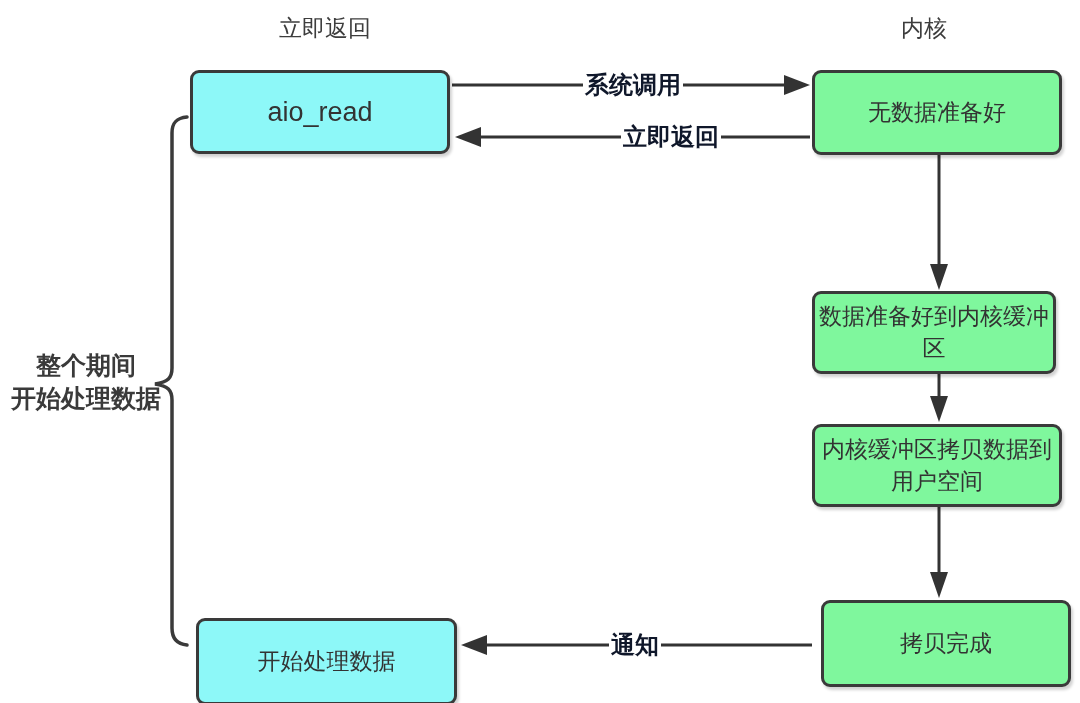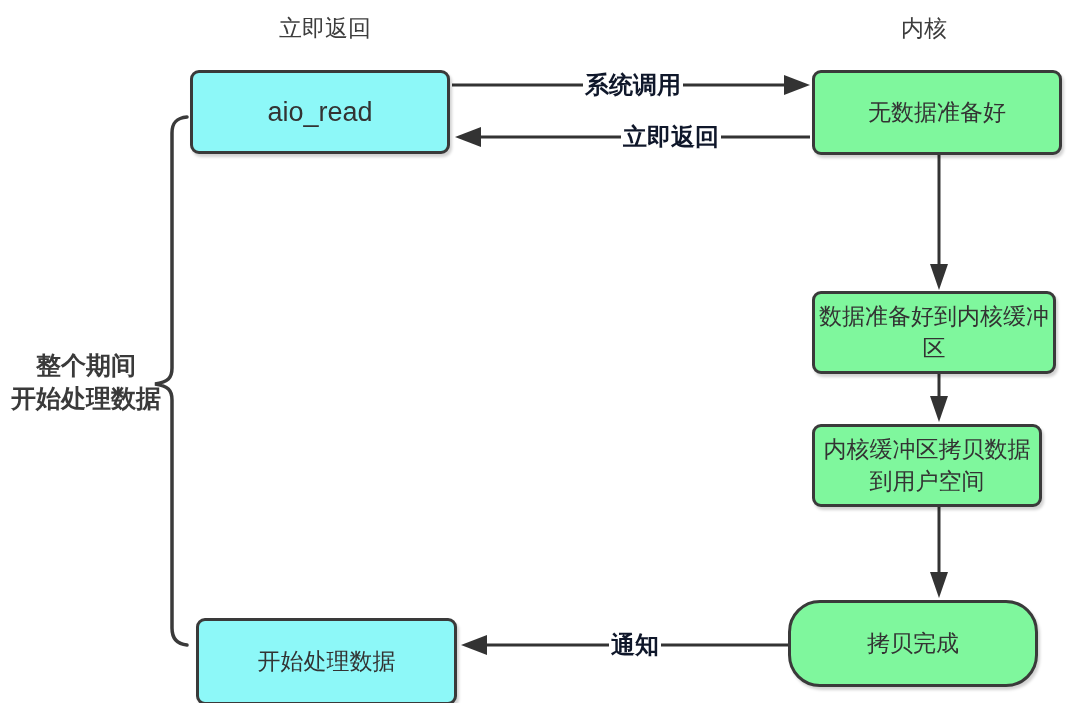--- a/index.html
+++ b/index.html
@@ -22,22 +22,22 @@
     font-size:23px;line-height:1.35;
     color:#333333;
     padding:0 4px;
     box-shadow:2px 3px 3px rgba(0,0,0,0.18);
   }
   .cyan{background:#8df8f8;}
   .green{background:#7ff79d;}
   .node-aio{left:190px;top:70px;width:260px;height:84px;font-size:27px;}
   .node-nodata{left:812px;top:70px;width:250px;height:85px;}
   .node-ready{left:812px;top:291px;width:244px;height:83px;}
-  .node-copyuser{left:812px;top:424px;width:230px;height:83px;}
-  .node-copydone{left:788px;top:600px;width:250px;height:87px;border-radius:32px;}
+  .node-copyuser{left:812px;top:424px;width:250px;height:83px;}
+  .node-copydone{left:821px;top:600px;width:250px;height:87px;}
   .node-process{left:196px;top:618px;width:261px;height:87px;}
   .col-header{
     position:absolute;transform:translate(-50%,-50%);
     font-size:23px;color:#3d3d3d;white-space:nowrap;
   }
   .hdr-app{left:325px;top:28px;font-weight:400;}
   .hdr-kernel{left:924px;top:28px;font-weight:400;}
   .edge-label{
     position:absolute;transform:translate(-50%,-50%);
     background:#ffffff;

